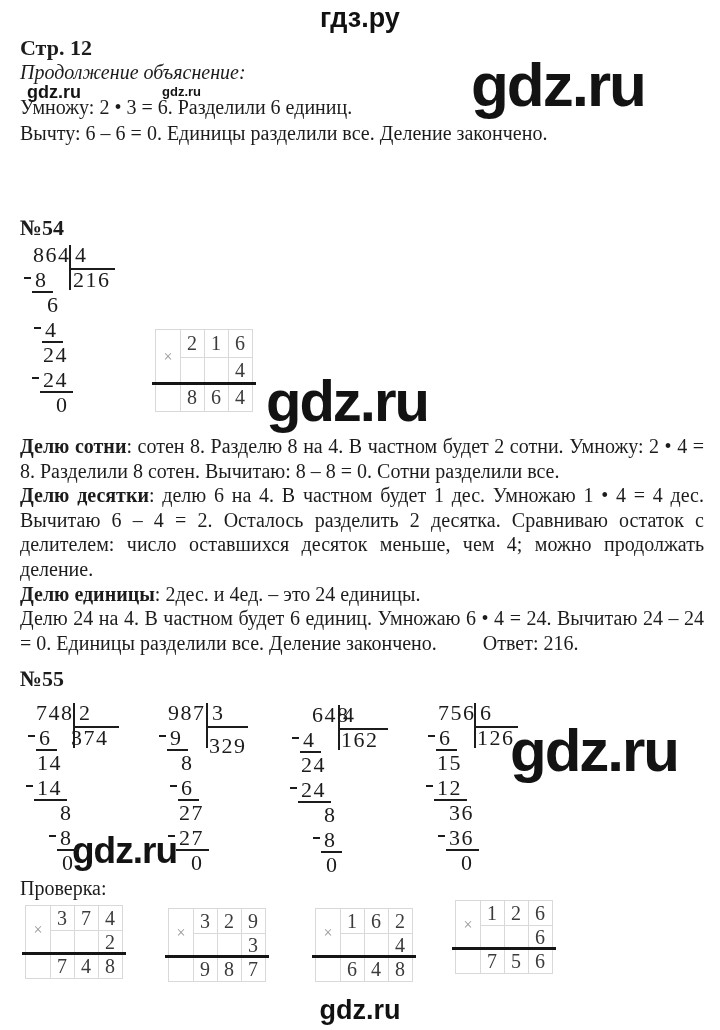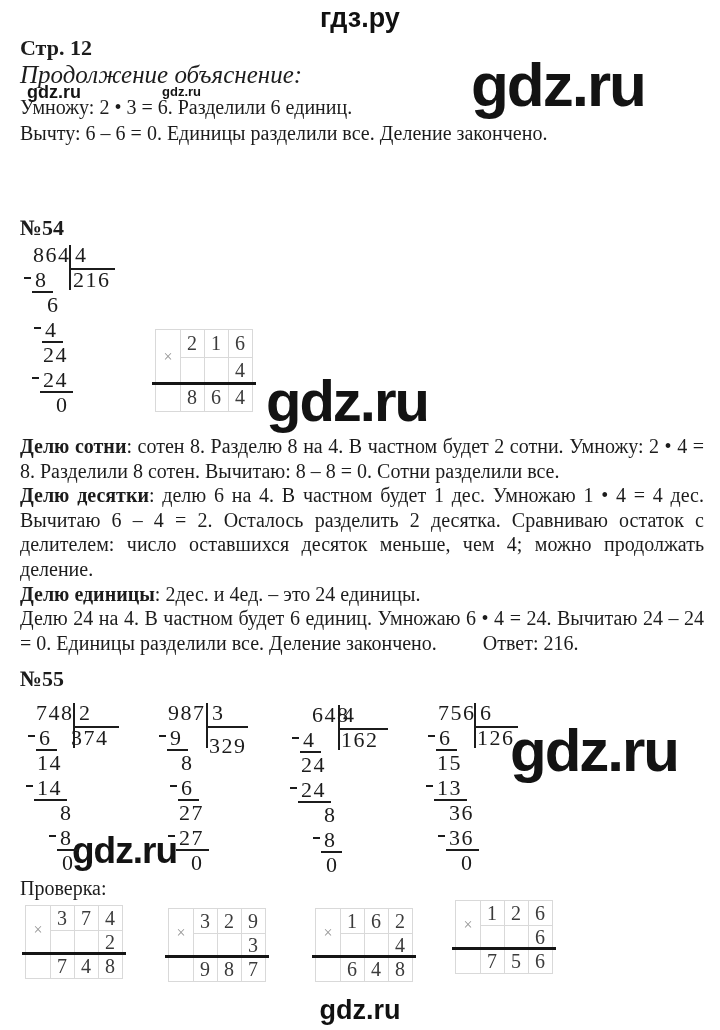--- a/index.html
+++ b/index.html
@@ -13,21 +13,21 @@
   .wm{position:absolute;font-family:"Liberation Sans",sans-serif;font-weight:bold;color:#131313;
       line-height:1;letter-spacing:-1px;white-space:nowrap;}
   .wm-s1{left:27px;top:83px;font-size:18px;letter-spacing:0;}
   .wm-s2{left:162px;top:85px;font-size:13px;letter-spacing:0;}
   .wm-b1{left:471px;top:54px;font-size:62px;letter-spacing:-2px;}
   .wm-b2{left:266px;top:372px;font-size:58px;letter-spacing:-2px;}
   .wm-b3{left:510px;top:721px;font-size:60px;letter-spacing:-2px;}
   .wm-med{left:72px;top:832px;font-size:37px;letter-spacing:-1px;}
   
   .page-label{position:absolute;left:20px;top:35px;font-size:22px;font-weight:bold;}
-  .subtitle{position:absolute;left:20px;top:61px;font-size:25px;font-style:italic;}
+  .subtitle{position:absolute;left:20px;top:61px;font-size:20px;font-style:italic;}
   .intro{position:absolute;left:20px;top:95px;font-size:20px;line-height:25.5px;white-space:nowrap;}
   .task-title{position:absolute;left:20px;font-size:22px;font-weight:bold;}
   .t54{top:215px;}
   .t55{top:666px;}
   .para2{position:absolute;left:20px;top:434px;width:684px;font-size:20px;line-height:24.6px;}
   .para2 p{margin:0;text-align:justify;}
   .para2 .answer{margin-left:46px;}
   .check-label{position:absolute;left:20px;top:877px;font-size:20px;}
   
   .ld{position:absolute;width:160px;}
@@ -161,21 +161,21 @@
       <div class="n" style="left: 10px; top: 0px;">756</div>
       <div class="vbar" style="left: 46px; top: 2px; height: 45px;"></div>
       <div class="n" style="left: 52px; top: 0px;">6</div>
       <div class="hline" style="left: 46px; top: 25px; width: 44px;"></div>
       <div class="n" style="left: 49px; top: 25px;">126</div>
       <div class="minus" style="left: 0px; top: 34px;"></div>
       <div class="n" style="left: 11px; top: 25px;">6</div>
       <div class="uline" style="left: 8px; top: 48px; width: 21px;"></div>
       <div class="n" style="left: 9px; top: 50px;">15</div>
       <div class="minus" style="left: -2px; top: 84px;"></div>
-      <div class="n" style="left: 9px; top: 75px;">13</div>
+      <div class="n" style="left: 9px; top: 75px;">12</div>
       <div class="uline" style="left: 6px; top: 98px; width: 33px;"></div>
       <div class="n" style="left: 21px; top: 100px;">36</div>
       <div class="minus" style="left: 10px; top: 134px;"></div>
       <div class="n" style="left: 21px; top: 125px;">36</div>
       <div class="uline" style="left: 18px; top: 148px; width: 33px;"></div>
       <div class="n" style="left: 33px; top: 150px;">0</div>
     </div>
     <div class="mt" style="left: 155px; top: 329px; width: 96px; height: 81px;">
       <div class="gv" style="left: 24px;"></div>
       <div class="gv" style="left: 48px;"></div>

